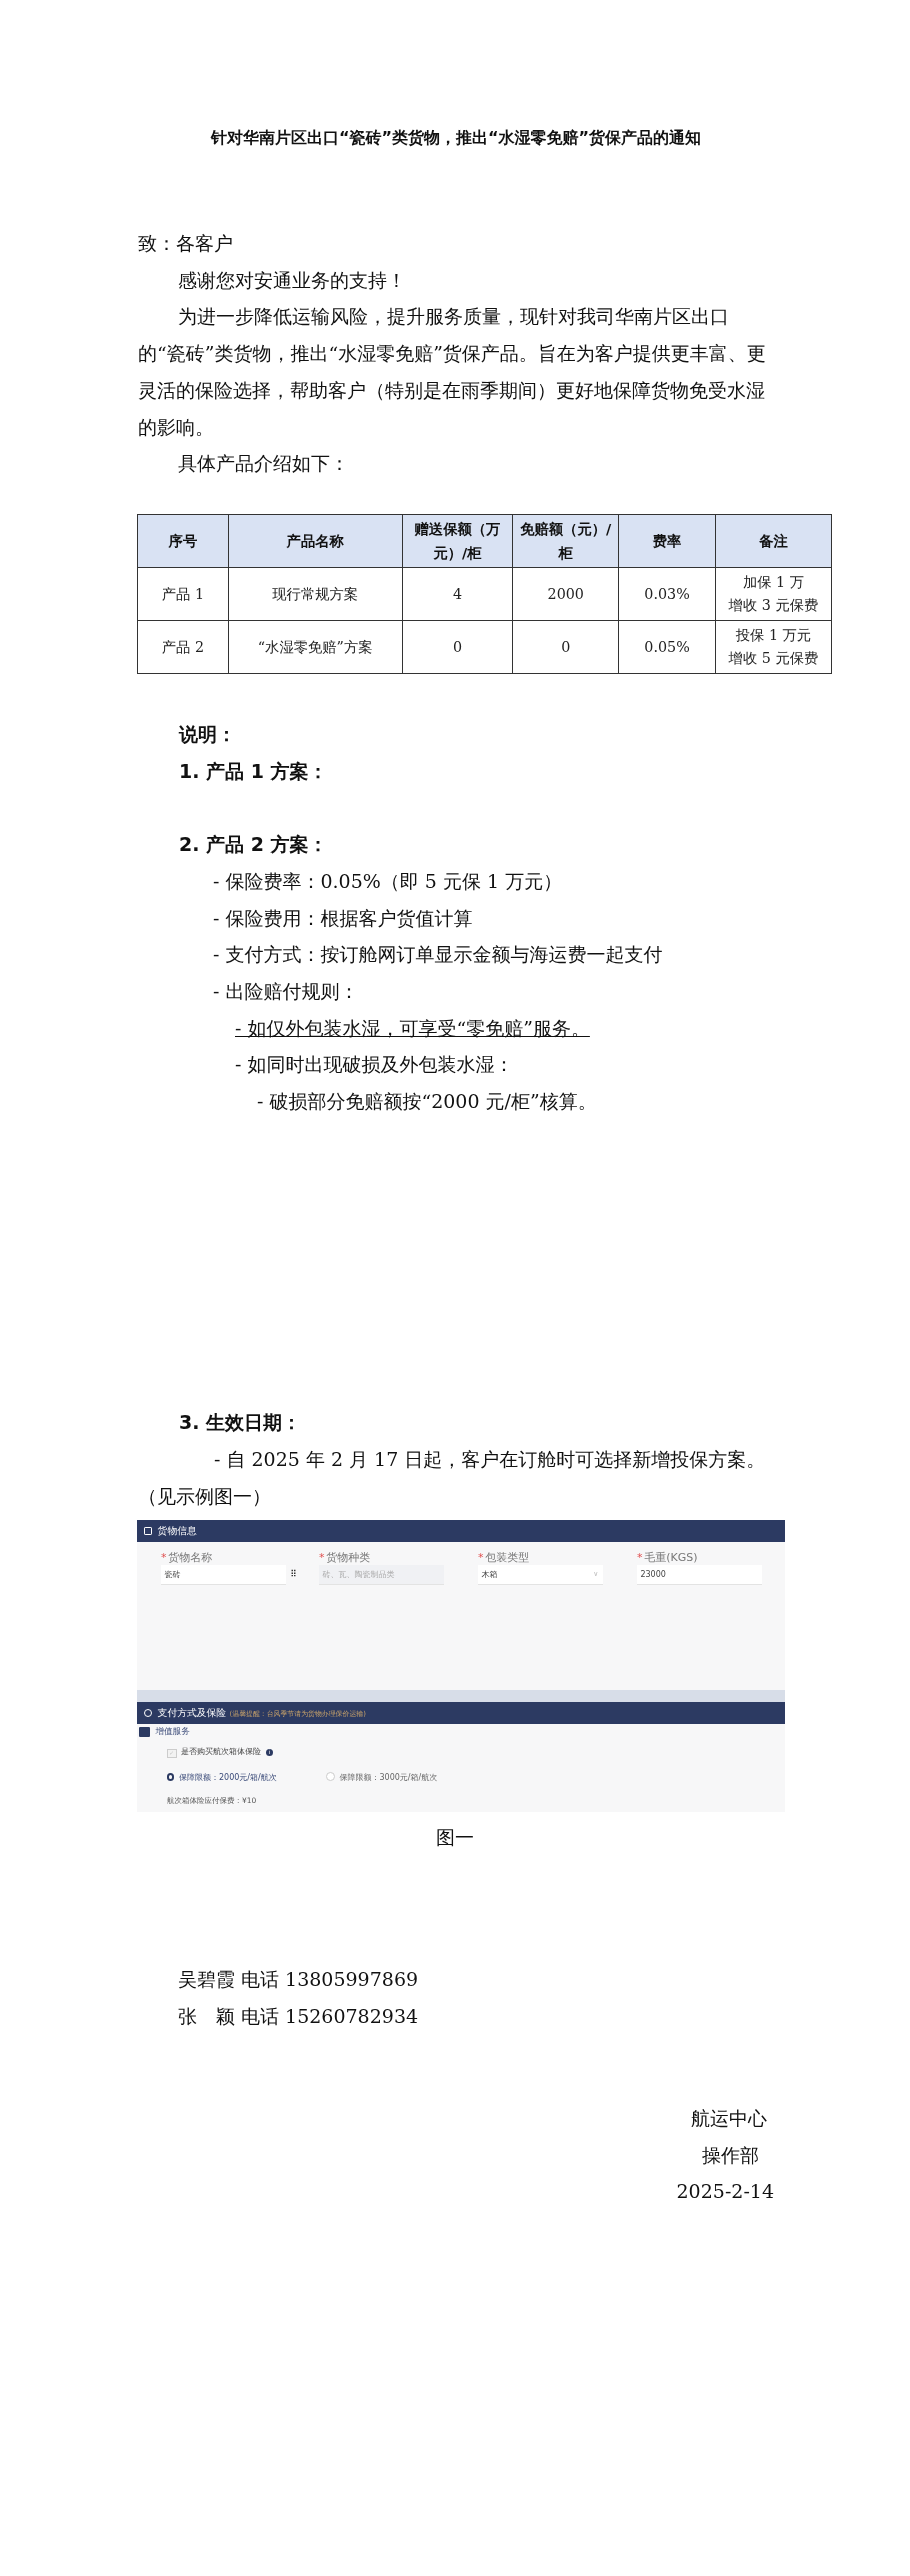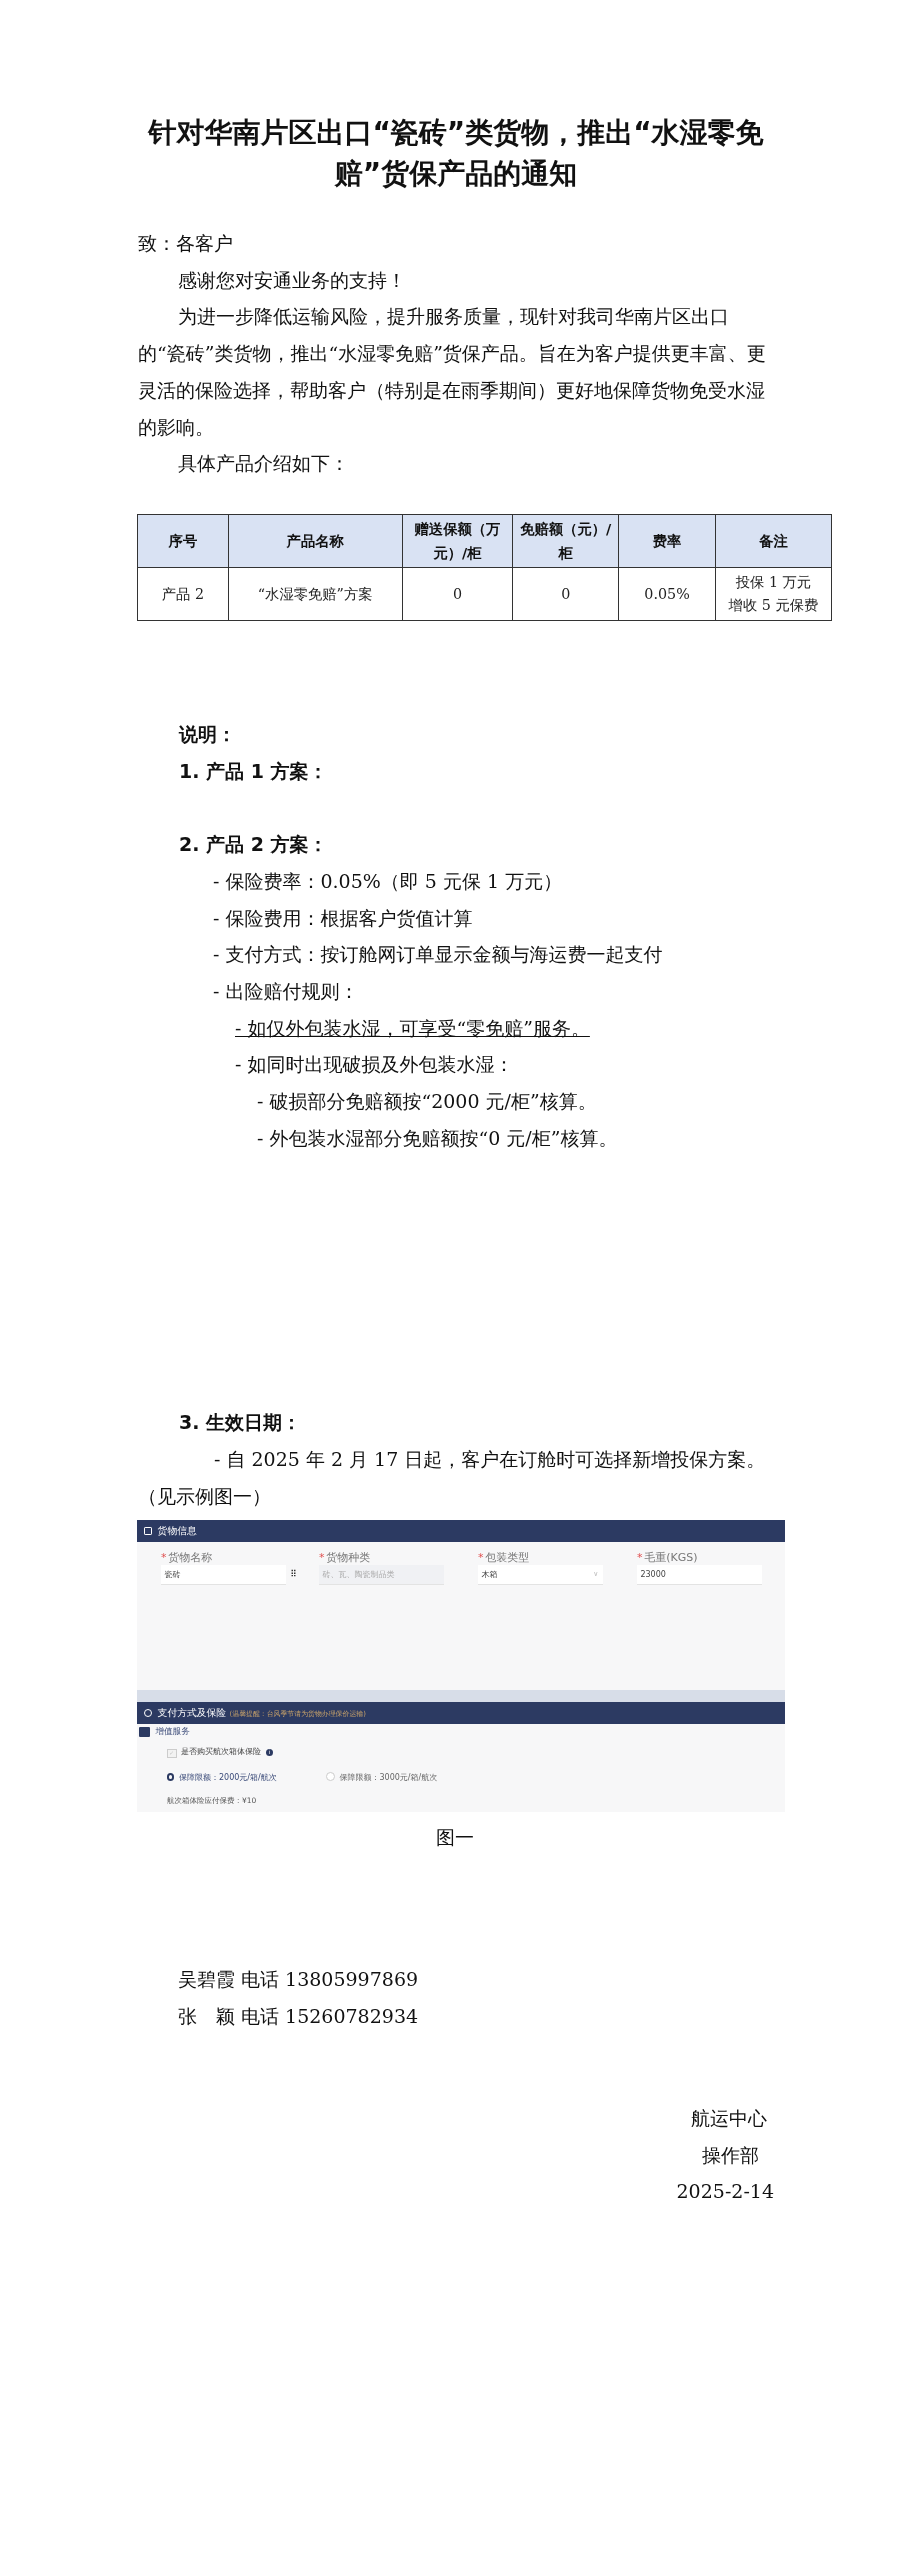--- a/index.html
+++ b/index.html
@@ -1,20 +1,20 @@
 <!DOCTYPE html>
 <html style="font-size:9.2px"><head>
 <meta charset="utf-8">
 <style>
   html, body { margin: 0; padding: 0; background: #ffffff; }
   body { width: 910px; height: 2576px; position: relative; overflow: hidden;
          font-family: "DejaVu Serif", "Liberation Serif", serif; color: #111; }
   .page { position: absolute; left: 0; top: 0; width: 910px; height: 2576px; }
   .title { position: absolute; left: 126px; top: 112px; width: 660px; text-align: center;
-           font-family: "DejaVu Sans", sans-serif; font-weight: bold; font-size: 28px; line-height: 41px; }
+           font-family: "DejaVu Sans", sans-serif; font-weight: bold; font-size: 16px; line-height: 52px; }
   .p { position: absolute; font-size: 19px; line-height: 37px; }
   .ind { text-indent: 40px; }
   .body-para { left: 138px; width: 637px; }
   table.products { position: absolute; left: 137px; top: 514px; width: 695px; border-collapse: collapse;
                    font-size: 14.3px; }
   table.products th, table.products td { border: 1.1px solid #333; text-align: center; vertical-align: middle; padding: 0 3.4px; }
   table.products th { background: #d9e2f3; font-family: "DejaVu Sans", sans-serif; font-weight: bold; height: 52px; line-height: 24px; }
   table.products td { height: 52px; line-height: 23px; color: #222; }
   .h { position: absolute; font-size: 19px; line-height: 37px; font-family: "DejaVu Sans", sans-serif; font-weight: bold; }
 
@@ -60,20 +60,31 @@
         <th style="width:83px;">序号</th>
         <th style="width:166px;">产品名称</th>
         <th style="width:103px;">赠送保额（万元）/柜</th>
         <th style="width:98px;">免赔额（元）/柜</th>
         <th style="width:89px;">费率</th>
         <th>备注</th>
       </tr>
     </thead>
     <tbody>
       <tr>
+        <td>产品 1</td>
+        <td>现行常规方案</td>
+        <td>4</td>
+        <td>2000</td>
+        <td>0.03%</td>
+        <td>
+          <div>加保 1 万</div>
+          <div>增收 3 元保费</div>
+        </td>
+      </tr>
+      <tr>
         <td>产品 2</td>
         <td>“水湿零免赔”方案</td>
         <td>0</td>
         <td>0</td>
         <td>0.05%</td>
         <td>
           <div>投保 1 万元</div>
           <div>增收 5 元保费</div>
         </td>
       </tr>
@@ -83,21 +94,20 @@
   <div class="h" style="left:179px; top:716px;">说明：</div>
   <div class="h" style="left:179px; top:753px;">1. 产品 1 方案：</div>
   <div class="h" style="left:179px; top:826px;">2. 产品 2 方案：</div>
   <div class="p" style="left:213px; top:863px;">- 保险费率：0.05%（即 5 元保 1 万元）</div>
   <div class="p" style="left:213px; top:900px;">- 保险费用：根据客户货值计算</div>
   <div class="p" style="left:213px; top:936px;">- 支付方式：按订舱网订单显示金额与海运费一起支付</div>
   <div class="p" style="left:213px; top:973px;">- 出险赔付规则：</div>
   <div class="p" style="left:235px; top:1010px;text-decoration:underline;">- 如仅外包装水湿，可享受“零免赔”服务。</div>
   <div class="p" style="left:235px; top:1046px;">- 如同时出现破损及外包装水湿：</div>
   <div class="p" style="left:257px; top:1083px;">- 破损部分免赔额按“2000 元/柜”核算。</div>
-  <div class="p" style="left:257px; top:1120px;">- 外包装水湿部分免赔额按“0 元/柜”核算。</div>
 
   <div class="h" style="left:179px; top:1404px;">3. 生效日期：</div>
   <div class="p body-para" style="top:1441px; text-indent:76px;">- 自 2025 年 2 月 17 日起，客户在订舱时可选择新增投保方案。（见示例图一）</div>
 
   <div class="shot">
     <div class="bar" style="top:0;">
       <span class="ico"></span><span>货物信息</span>
     </div>
     <div class="lbl" style="left:24px; top:30px;"><span class="req">*</span><span>货物名称</span></div>
     <div class="inp" style="left:24px; top:45px; width:125px;">瓷砖</div>

